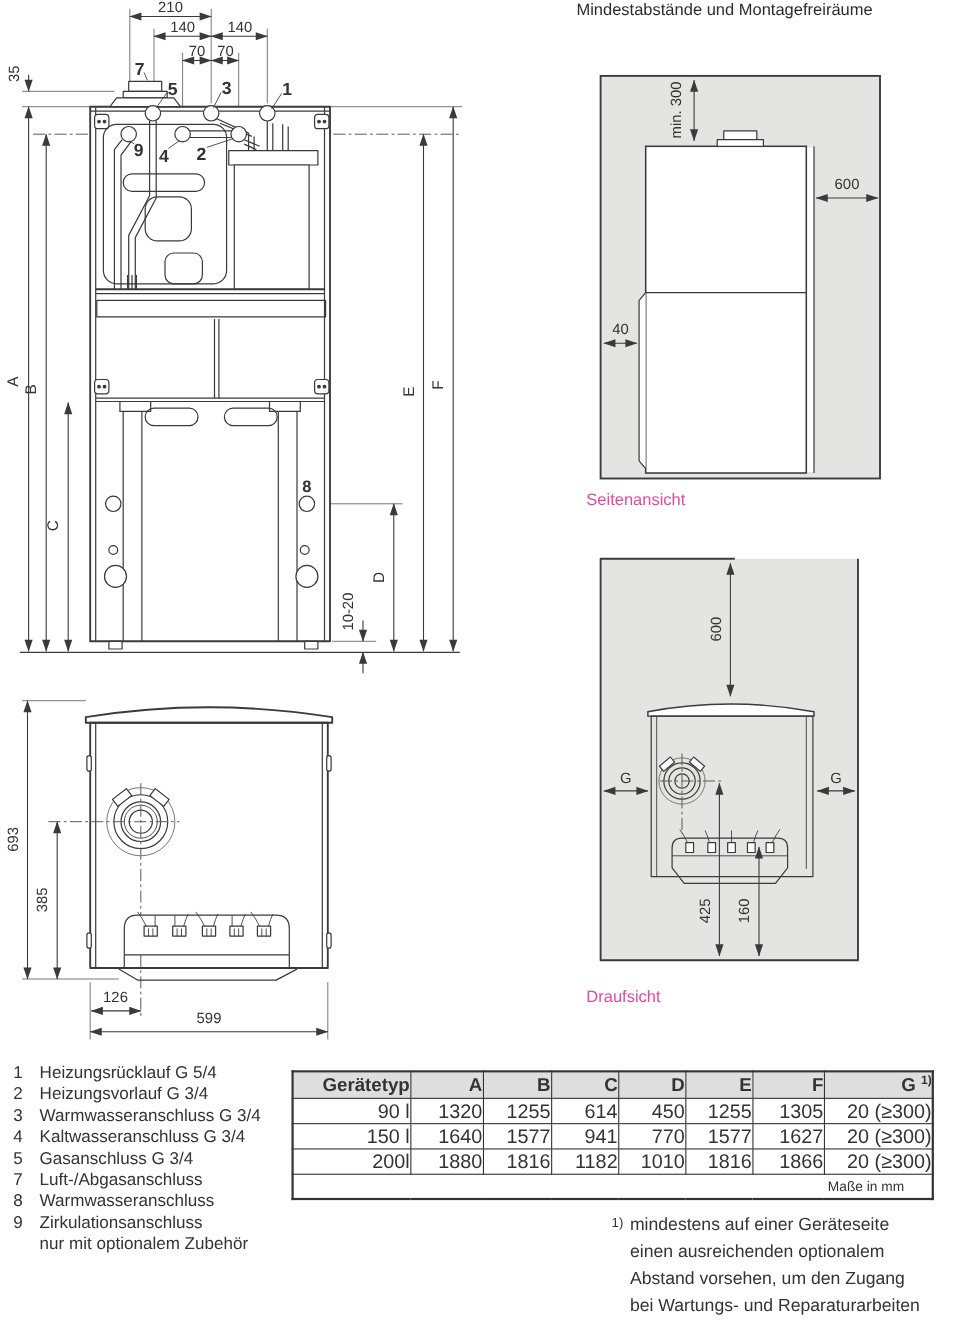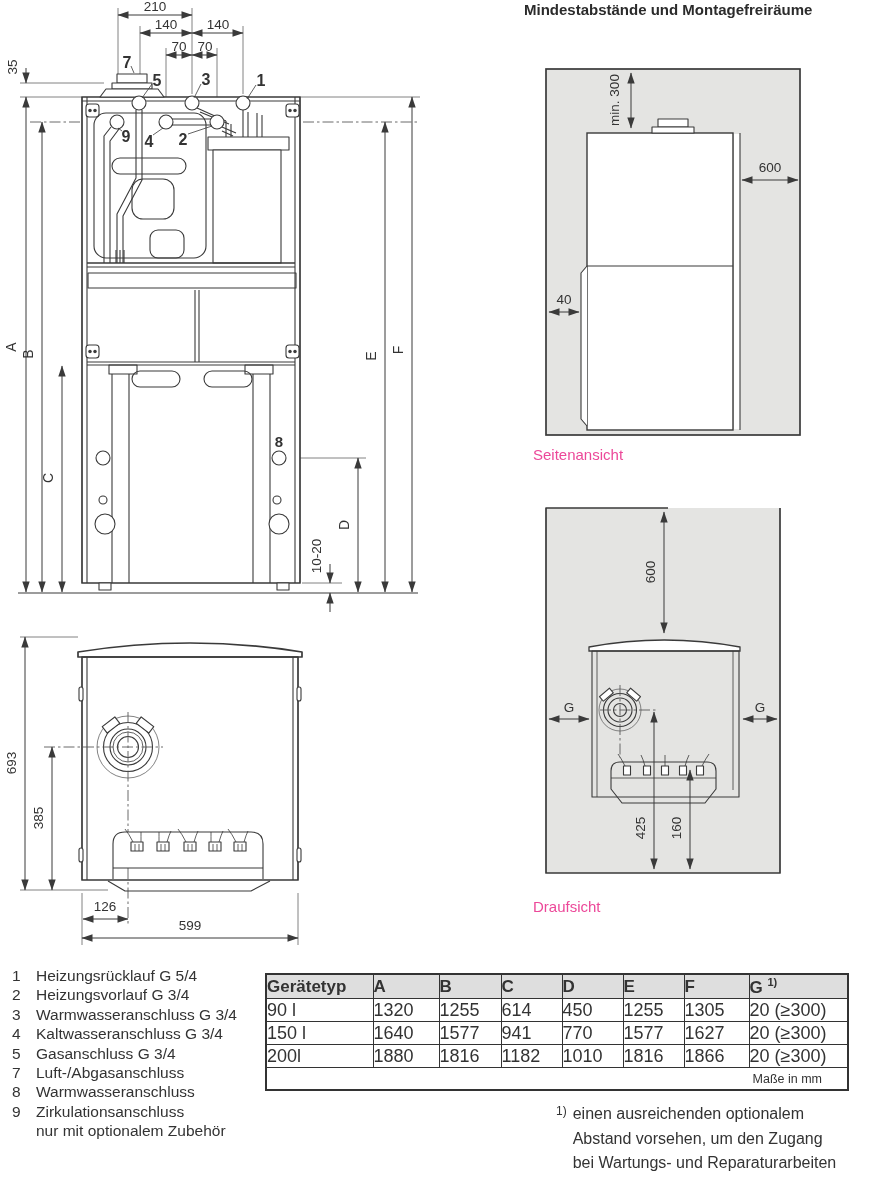--- a/index.html
+++ b/index.html
@@ -15,29 +15,29 @@
   .cl{stroke:#5a5a5a;stroke-width:0.9;fill:none;stroke-dasharray:11 3 2.5 3;}
   .dim{stroke:#3a3a3a;stroke-width:1;fill:none;}
   .wh{fill:#ffffff;}
   .grayol{fill:#e4e4e2;stroke:#3a3a3a;stroke-width:1.7;}
   .grayf{fill:#e4e4e2;}
   .dt{font-size:13.5px;text-anchor:middle;}
   .ltr{font-size:14px;text-anchor:middle;}
   .lbl{font-size:16px;font-weight:bold;text-anchor:middle;}
   .lbl2{font-size:15px;font-weight:bold;text-anchor:middle;}
   
-  .page-title{left:524px;top:1px;font-size:15px;font-weight:bold;color:#2b2b2b;}
+  .page-title{left:524px;top:1px;font-size:15px;font-weight:normal;color:#2b2b2b;}
   .caption{font-size:15px;color:#ec4899;}
   .legend{left:8px;top:966px;font-size:15.5px;line-height:19.4px;color:#333;}
   .lg-row{display:flex;}
   .lg-num{width:24px;padding-left:4px;flex:none;}
   
   .dim-table{left:265px;top:973px;border-collapse:collapse;table-layout:fixed;
              font-size:18px;color:#333;}
-  .dim-table td,.dim-table th{border:1.5px solid #333;text-align:left;padding:0;height:22px;
+  .dim-table td,.dim-table th{border:1.5px solid #333;text-align:right;padding:0;height:22px;
              overflow:hidden;white-space:nowrap;}
   .dim-table th{background:#dedede;font-size:17px;height:23px;}
   .dim-table{border:2px solid #333;}
   .dim-table .ftr{font-size:12.5px;text-align:right;padding-right:25px;height:21px;}
   .dim-table sup{font-size:11px;}
   .footnote{left:556px;top:1102px;font-size:16px;line-height:24.6px;color:#333;display:flex;}
   .fn-marker{font-size:12px;vertical-align:super;margin-right:6px;position:relative;top:-3px;flex:none;}
 </style>
 </head>
 <body>
@@ -433,20 +433,21 @@
   </tr>
   <tr>
     <td class="ftr" colspan="8">Maße in mm</td>
   </tr>
 </tbody>
     </table>
 
 <div class="abs footnote">
   <span class="fn-marker">1)</span>
   <div>
+    <div>mindestens auf einer Geräteseite</div>
     <div>einen ausreichenden optionalem</div>
     <div>Abstand vorsehen, um den Zugang</div>
     <div>bei Wartungs- und Reparaturarbeiten</div>
 
   </div>
 </div>
 
 </div>
 
 </body></html>

